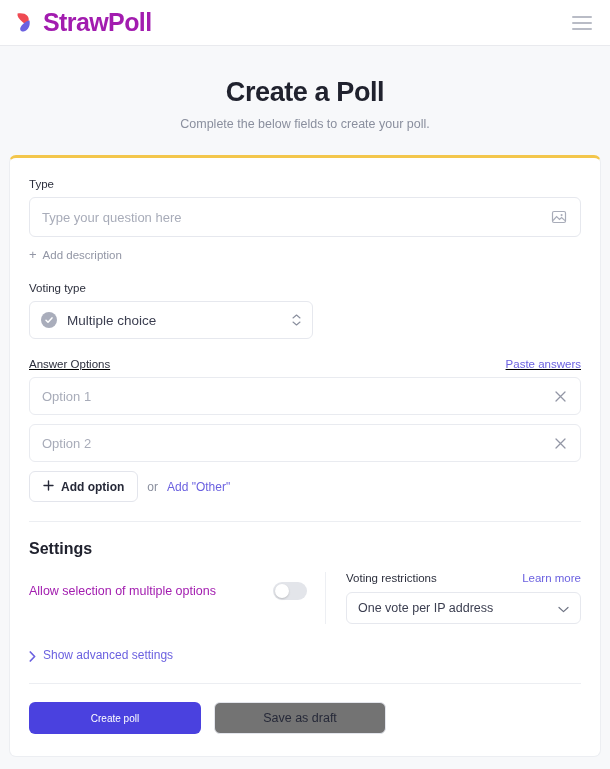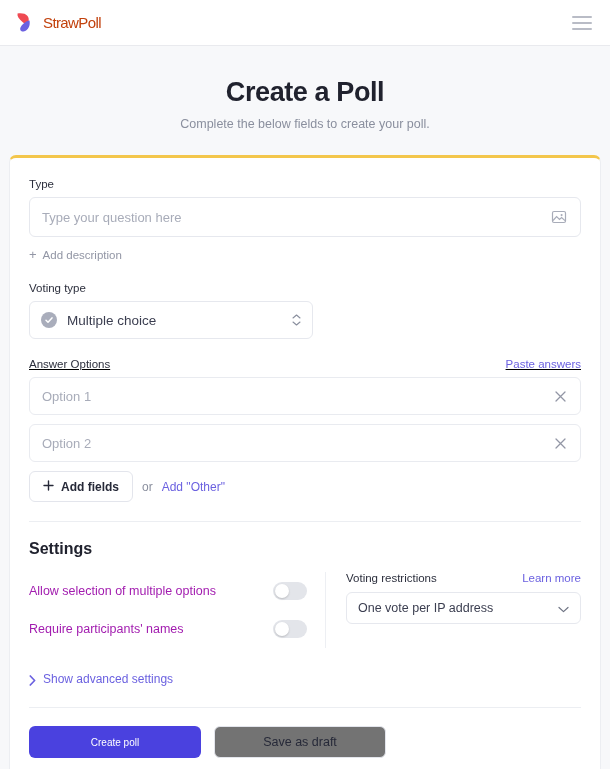--- a/index.html
+++ b/index.html
@@ -18,23 +18,23 @@
     background: #ffffff;
     border-bottom: 1px solid #e9eaee;
     display: flex;
     align-items: center;
     justify-content: space-between;
     padding: 0 18px 0 14px;
   }
   .brand { display: flex; align-items: center; gap: 3px; }
   .logo-mark { width: 26px; height: 24px; position: relative; flex: 0 0 auto; }
   .brand-name {
-    font-size: 15px;
-    font-weight: normal;
-    color: #c2410c;
+    font-size: 25px;
+    font-weight: bold;
+    color: #a21caf;
     letter-spacing: -0.6px;
   }
   .hamburger {
     width: 20px; height: 14px;
     display: flex; flex-direction: column; justify-content: space-between;
     cursor: pointer;
   }
   .hamburger span { display: block; height: 2px; background: #b9bcc6; border-radius: 1px; }
 
   
@@ -347,21 +347,21 @@
         </span>
       </div>
 
       <div class="addopt-row">
         <button class="btn-outline-sm">
           <span>
             <svg width="11" height="11" viewBox="0 0 11 11" fill="none" stroke="#262938" stroke-width="1.4" stroke-linecap="round">
               <path d="M5.5 1 L5.5 10 M1 5.5 L10 5.5"></path>
             </svg>
           </span>
-          <span>Add fields</span>
+          <span>Add option</span>
         </button>
         <span class="or-text">or</span>
         <span class="link-sm">Add "Other"</span>
       </div>
     </div>
 
     <hr class="sep">
 
     
     <div class="settings-title">Settings</div>
@@ -369,26 +369,20 @@
     <div class="settings-grid">
       <div class="settings-left">
 
         <div class="toggle-row">
           <span class="toggle-label">Allow selection of multiple options</span>
           <span class="switch">
               <span class="knob"></span>
             </span>
         </div>
 
-        <div class="toggle-row">
-          <span class="toggle-label">Require participants' names</span>
-          <span class="switch">
-              <span class="knob"></span>
-            </span>
-        </div>
 
       </div>
 
       <div class="settings-right">
         <div class="vr-header">
           <span class="vr-label">Voting restrictions</span>
           <span class="link">Learn more</span>
         </div>
         <div class="select-wide">
           <span class="sv">One vote per IP address</span>

